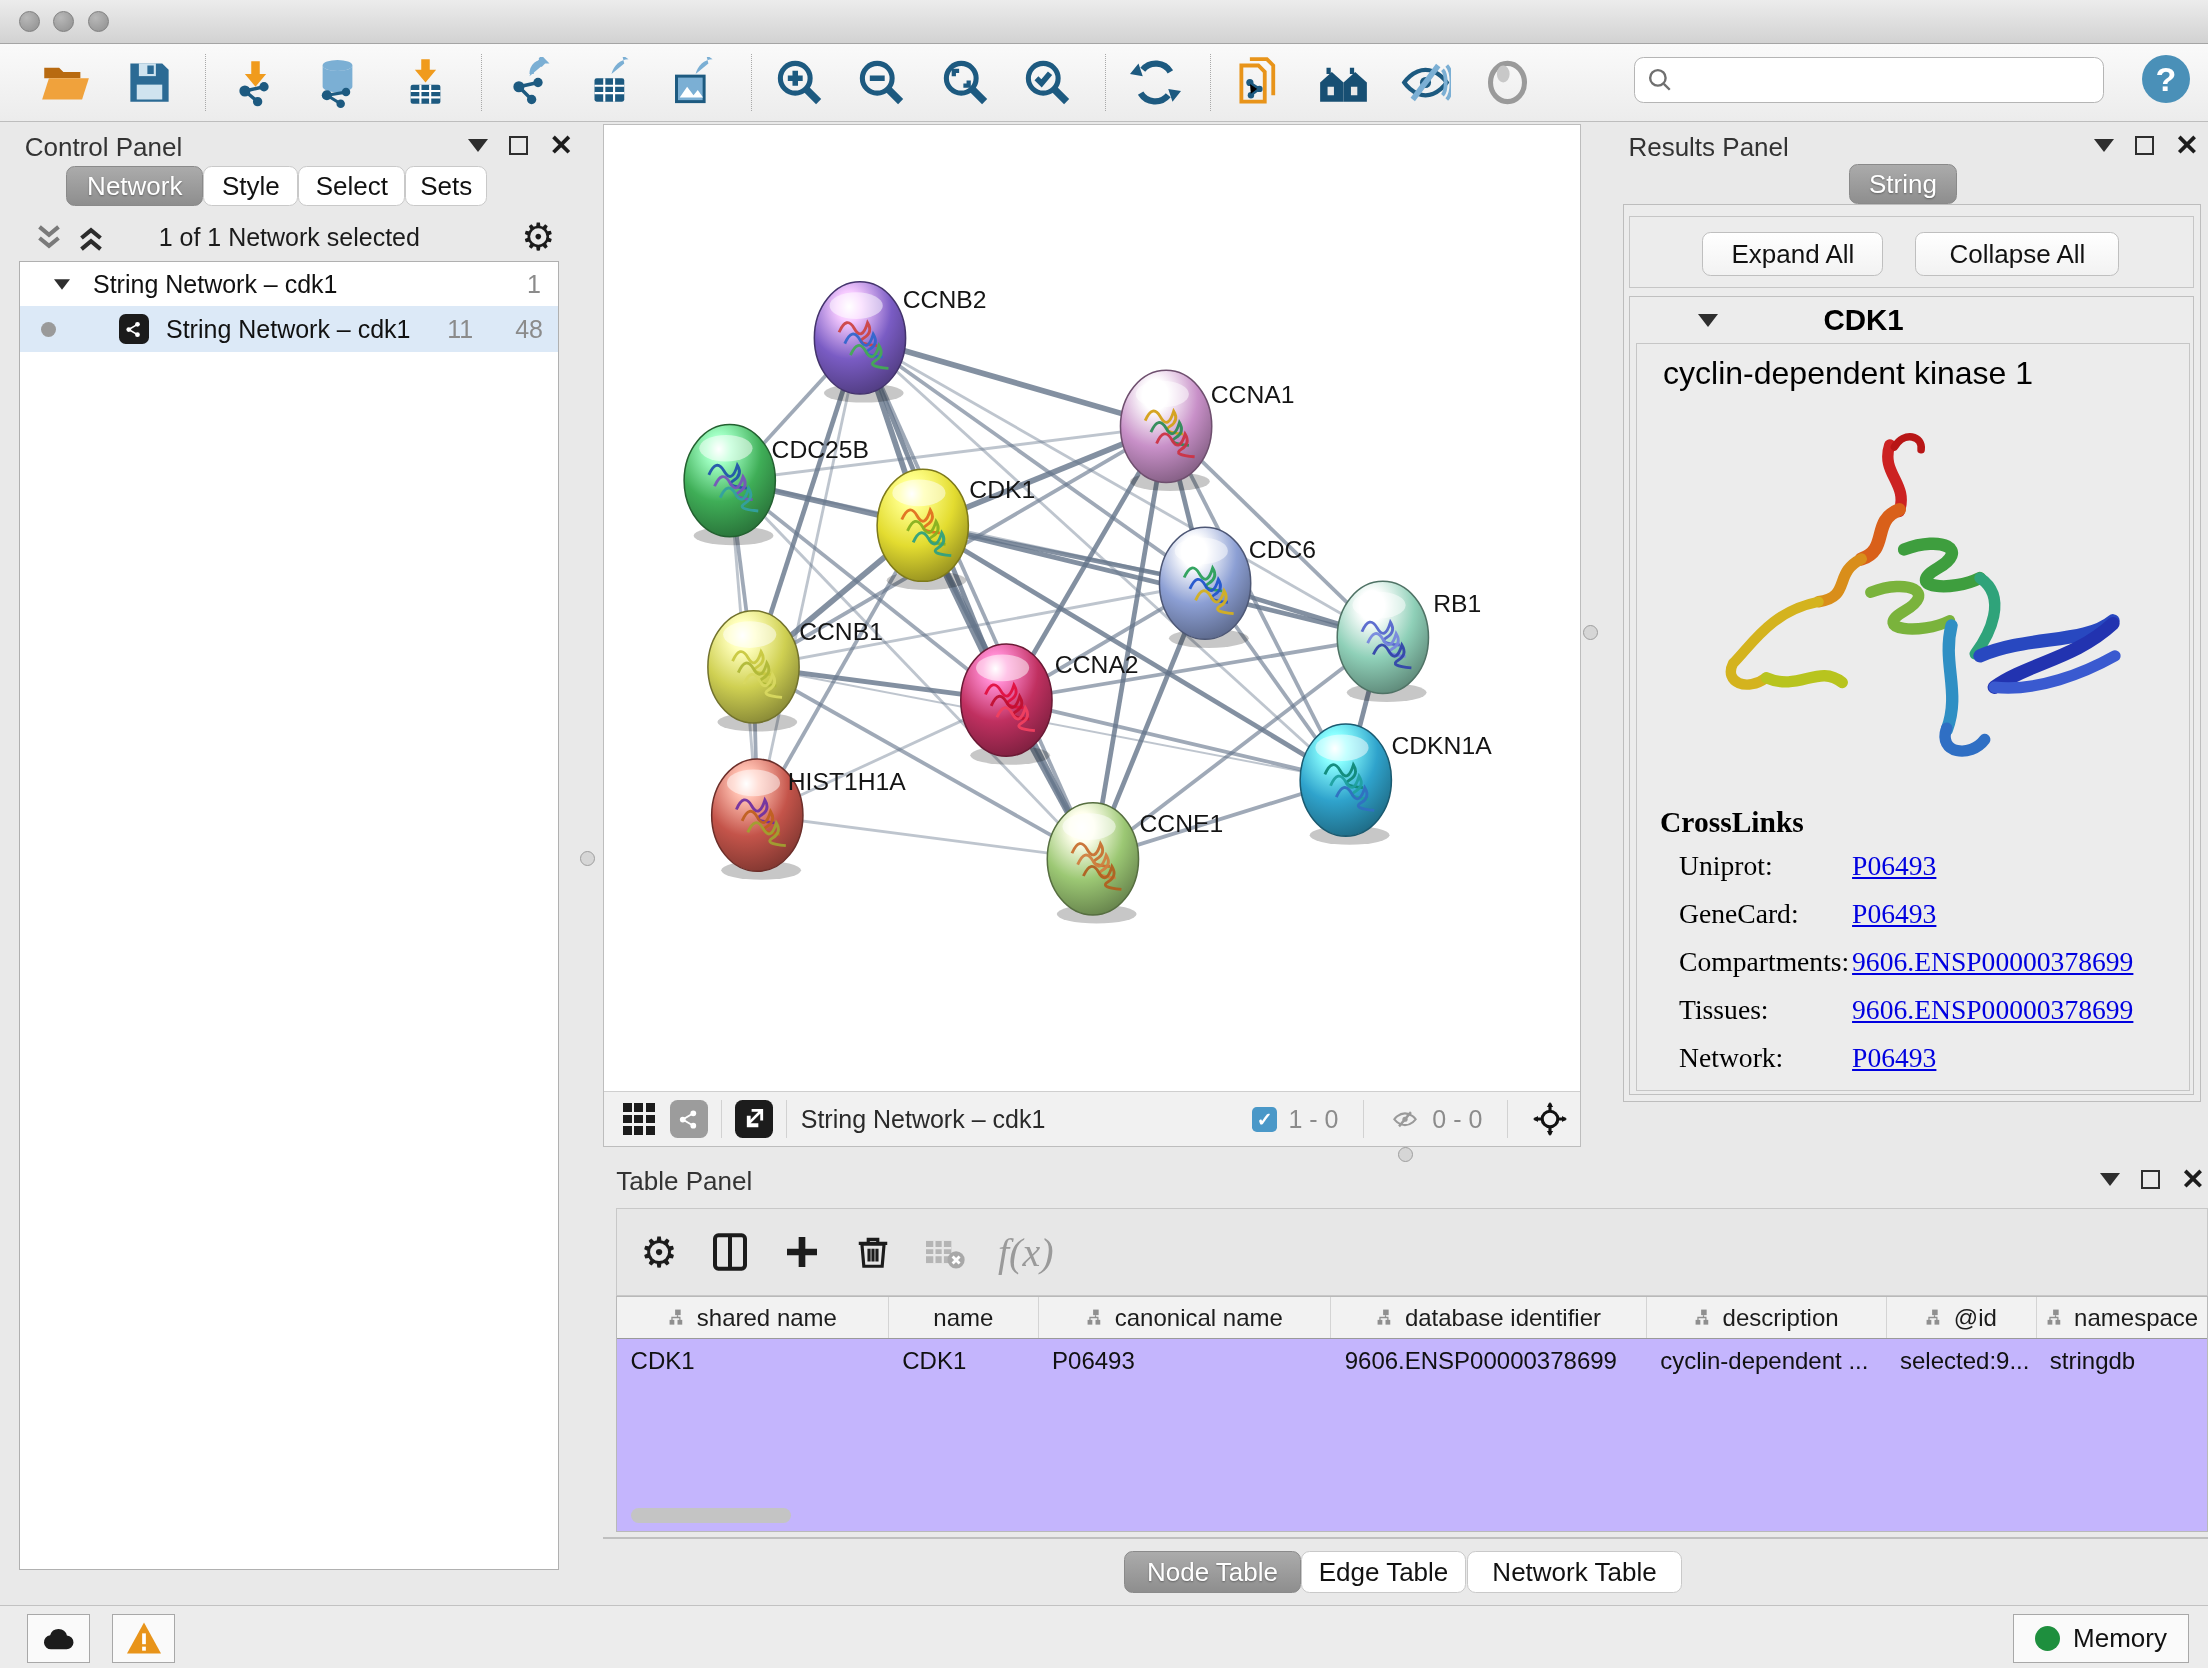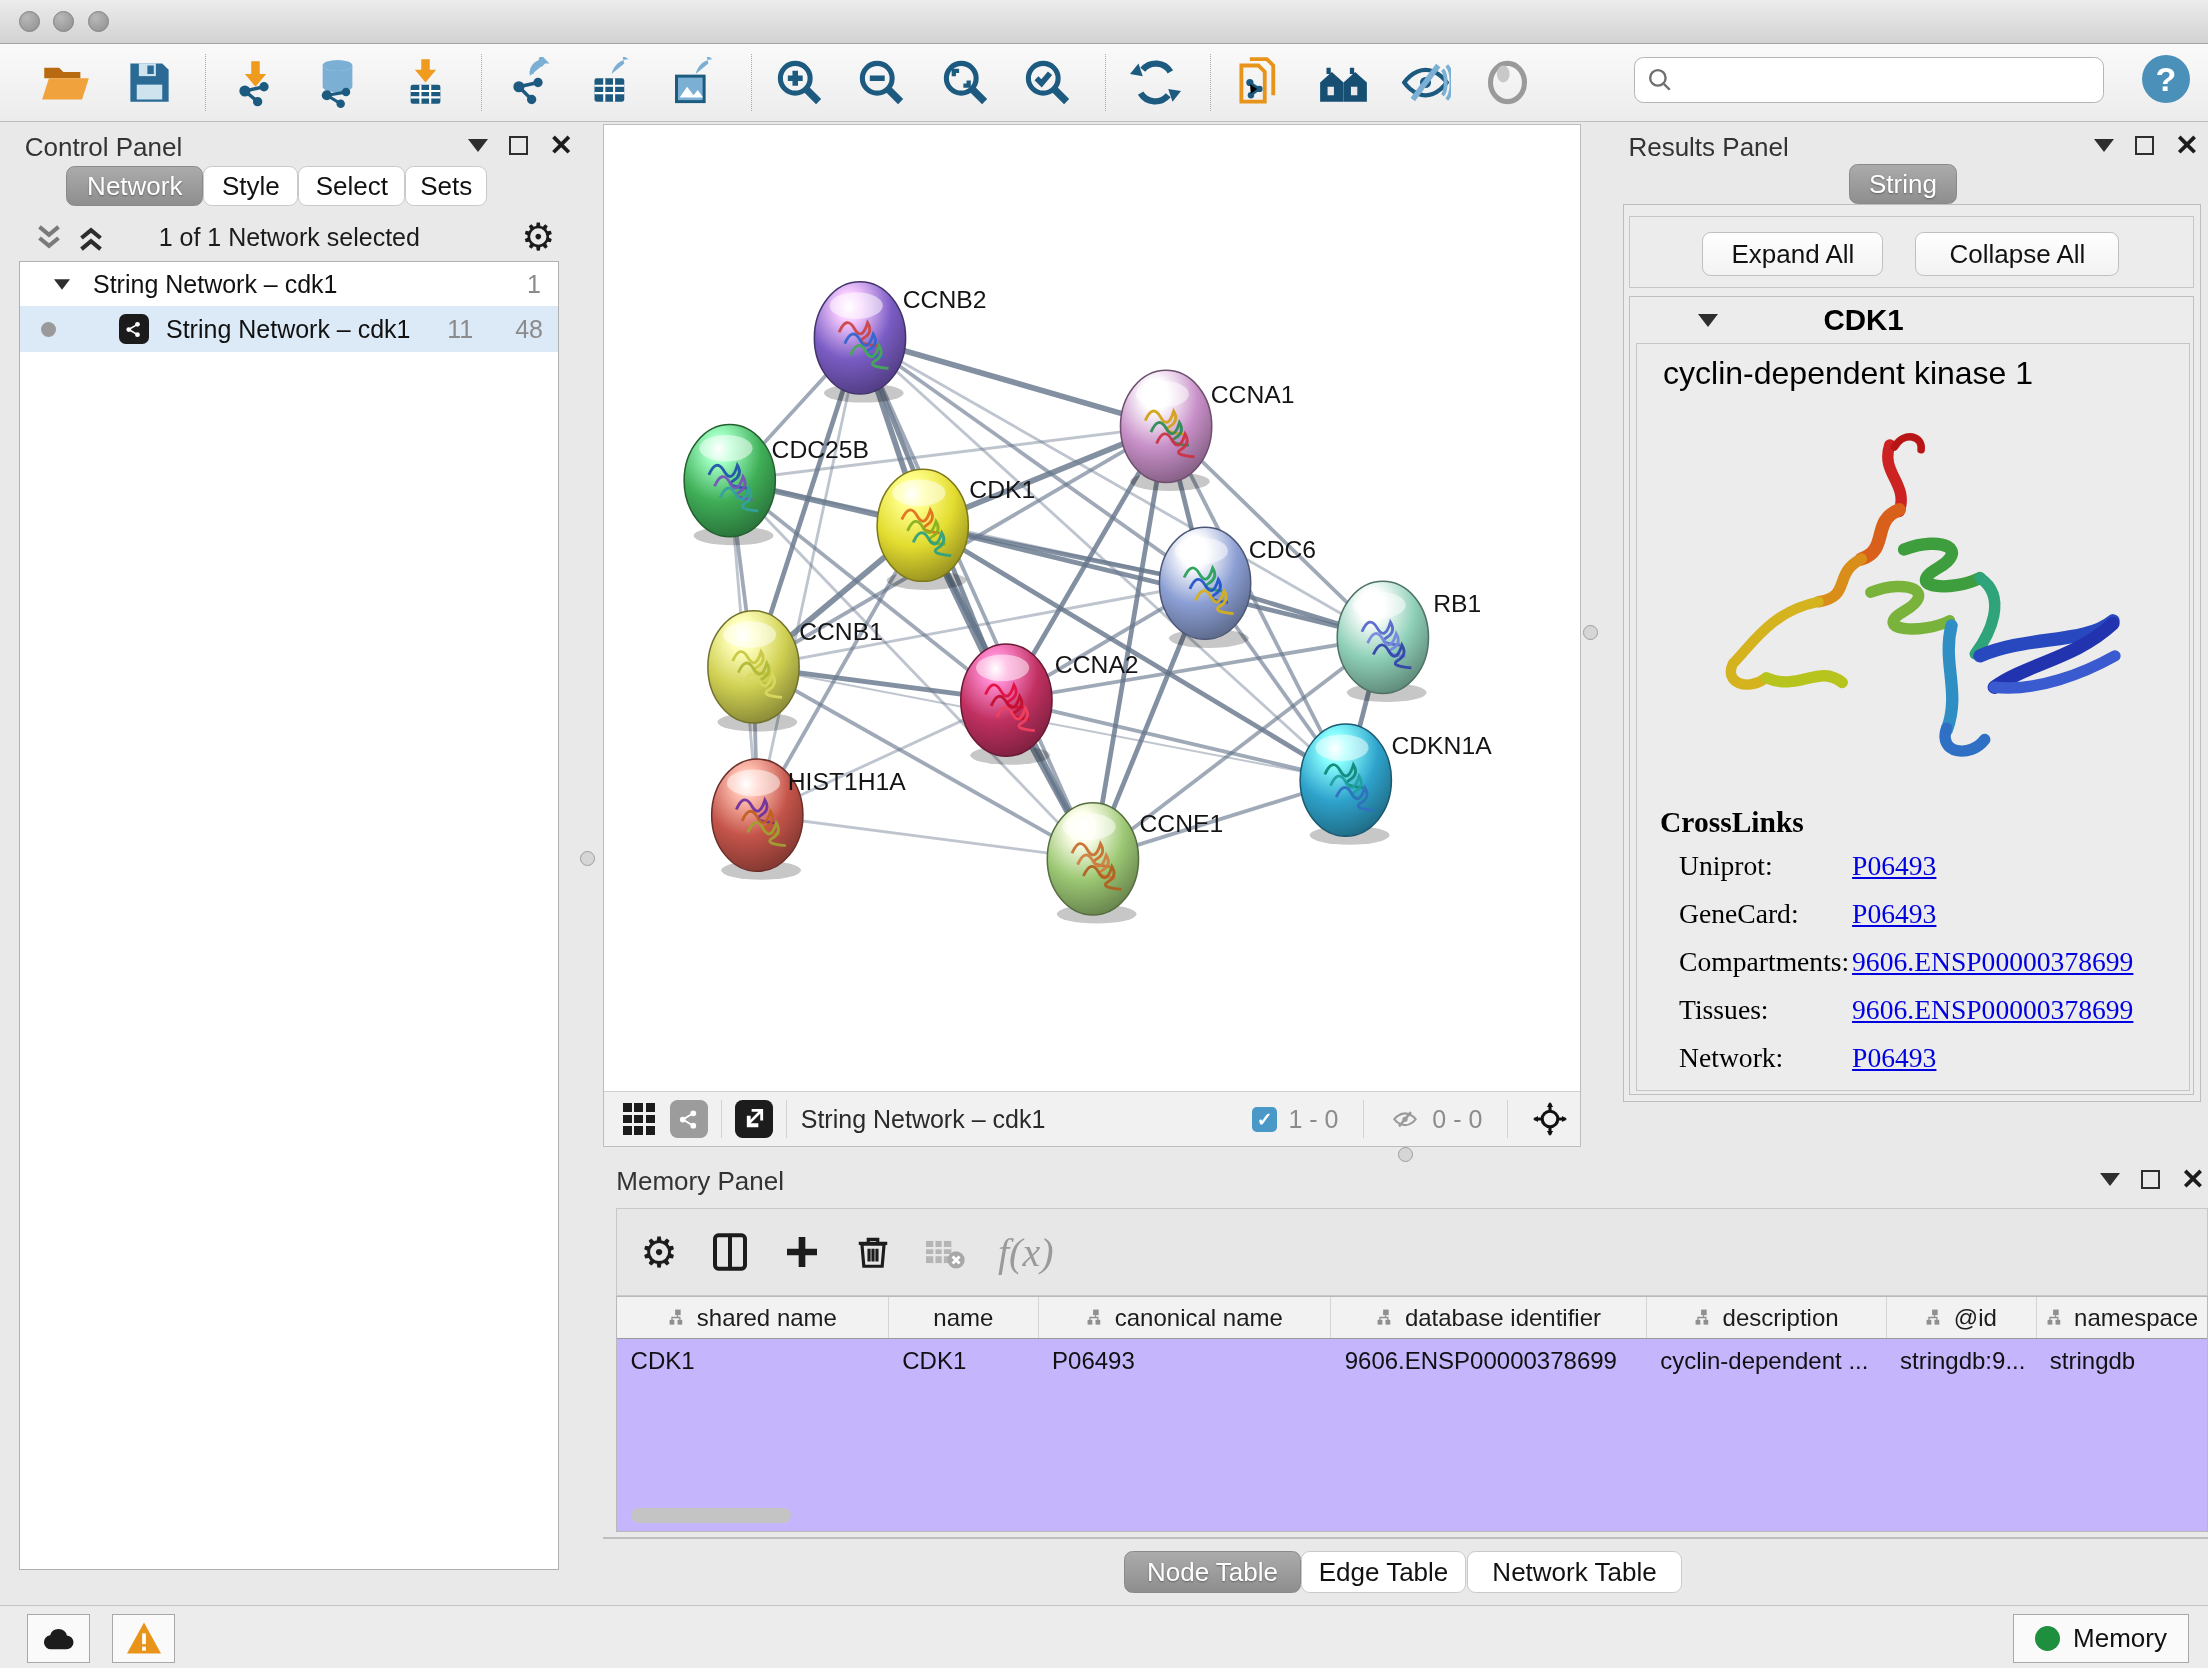--- a/index.html
+++ b/index.html
@@ -637,21 +637,21 @@
               <span style="width:173px">Network:</span>
               <a class="xlink">P06493</a>
             </div>
           </div>
         </div>
       </div>
     </div>
   </div>
 
   <div class="abs" style="left:603px; top:1153px; width:1605px; height:453px">
-    <div class="abs panel-title" style="left:13.3px; top:13.3px">Memory Panel</div>
+    <div class="abs panel-title" style="left:13.3px; top:13.3px">Table Panel</div>
     <div class="abs panel-ctl" style="left:1497px; top:17px">
       <div class="tri-down"></div>
       <div class="maxbox"></div>
       <div class="closex">✕</div>
     </div>
 
     <div class="abs tp-toolbar" style="left:13.3px; top:55px; width:1592px; height:88px">
       <span style="font-size:42px; color:#1c1c1c">⚙</span>
       <svg width="40" height="42" viewBox="0 0 24 24">
           <rect x="3" y="2" width="18" height="20" rx="2" fill="none" stroke="#1c1c1c" stroke-width="2.4"></rect>
@@ -745,21 +745,21 @@
             </svg>
           <span>namespace</span>
         </div>
       </div>
       <div style="display:flex; height:44px">
         <div class="td" style="width:272px">CDK1</div>
         <div class="td" style="width:150px">CDK1</div>
         <div class="td" style="width:293px">P06493</div>
         <div class="td" style="width:316px">9606.ENSP00000378699</div>
         <div class="td" style="width:240px">cyclin-dependent ...</div>
-        <div class="td" style="width:150px">stringdb:9...</div>
+        <div class="td" style="width:150px">selected:9...</div>
         <div class="td" style="width:171px">stringdb</div>
       </div>
       <div class="abs hscroll-thumb" style="left:13.3px; bottom:7.6px; width:160px"></div>
     </div>
 
     <div class="abs" style="left:0; top:384px; width:1605px; height:1.9px; background:#bfbfbf"></div>
     <div class="abs tab sel" style="left:521px; top:398px; width:177px; height:42px">Node Table</div>
     <div class="abs tab" style="left:698px; top:398px; width:165px; height:42px">Edge Table</div>
     <div class="abs tab" style="left:864px; top:398px; width:215px; height:42px">Network Table</div>
   </div>

